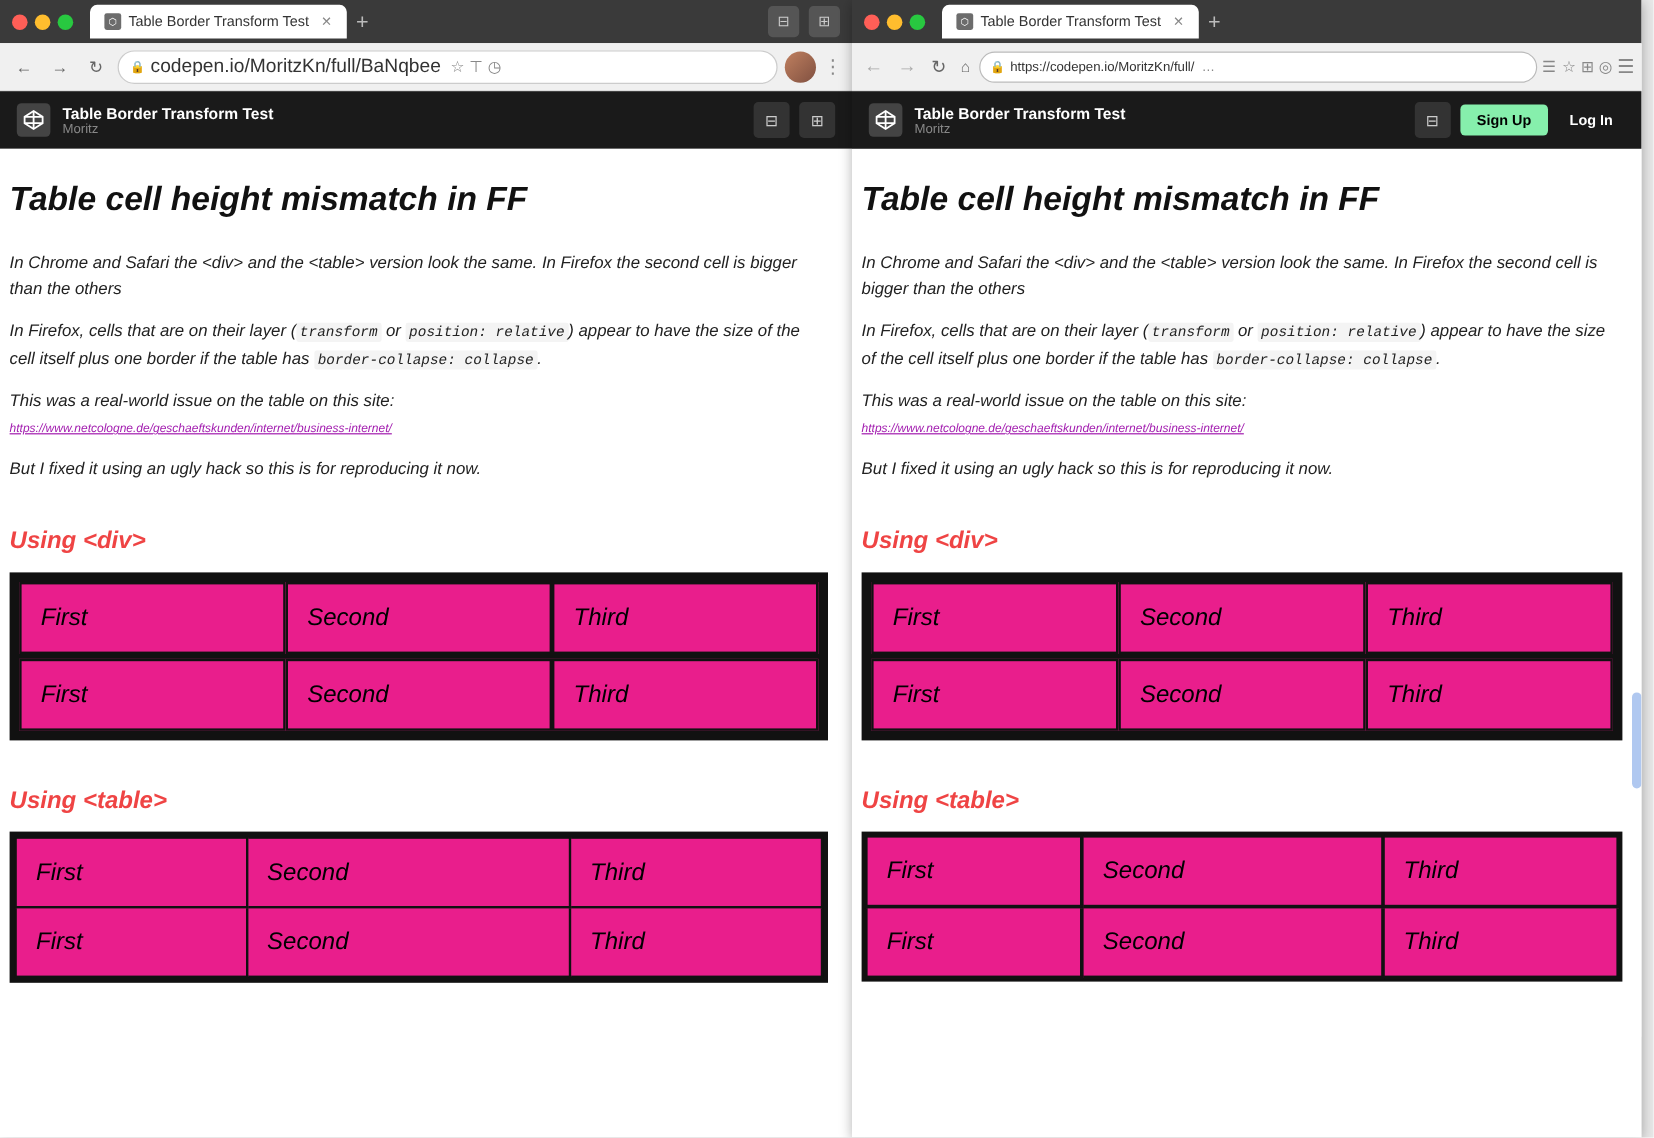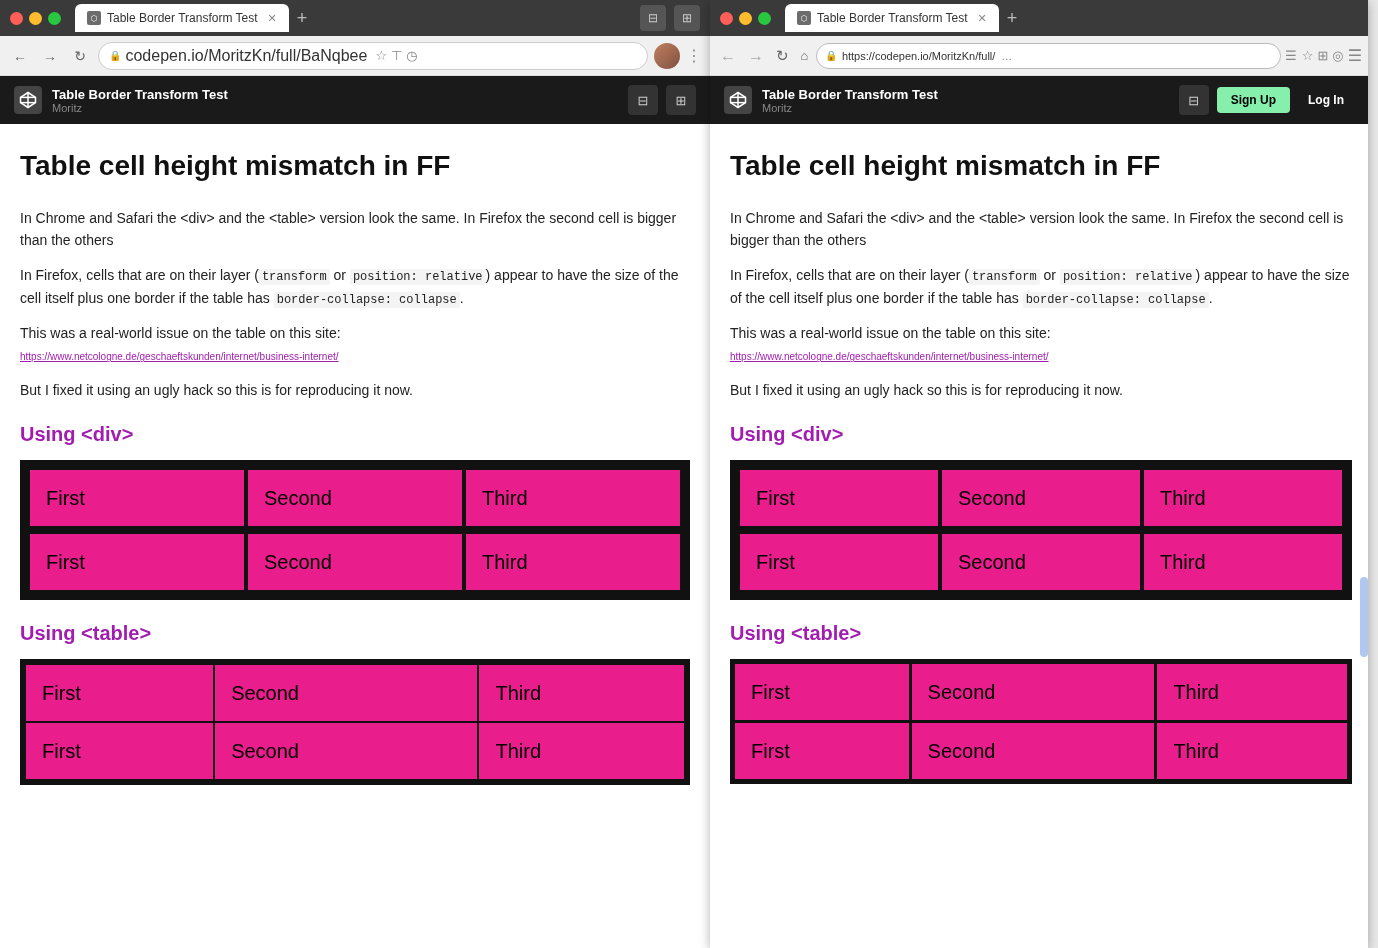--- a/index.html
+++ b/index.html
@@ -193,24 +193,25 @@
       font-weight: 600;
       padding: 6px 10px;
       cursor: pointer;
     }
 
     
     .content-area {
       flex: 1;
       background: #fff;
       overflow-y: auto;
-      padding: 20px 20px 30px 20px;
+      padding: 20px 20px 30px 8px;
       font-size: 14px;
       line-height: 1.6;
       color: #222;
+      font-style: italic;
     }
 
     .page-title {
       font-size: 28px;
       font-weight: 700;
       margin-bottom: 18px;
       color: #111;
     }
     .desc-block {
       margin-bottom: 12px;
@@ -226,22 +227,22 @@
     }
     .ext-link {
       color: #a21caf;
       text-decoration: underline;
       font-size: 10px;
     }
 
     .section-title {
       font-size: 20px;
       font-weight: 700;
-      margin: 17px 0 10px 0;
-      color: #a21caf;
+      margin: 34px 0 10px 0;
+      color: #ef4444;
     }
 
     
     .div-table-container {
       background: #111;
       padding: 8px;
       margin-bottom: 16px;
     }
     .div-row {
       display: flex;

